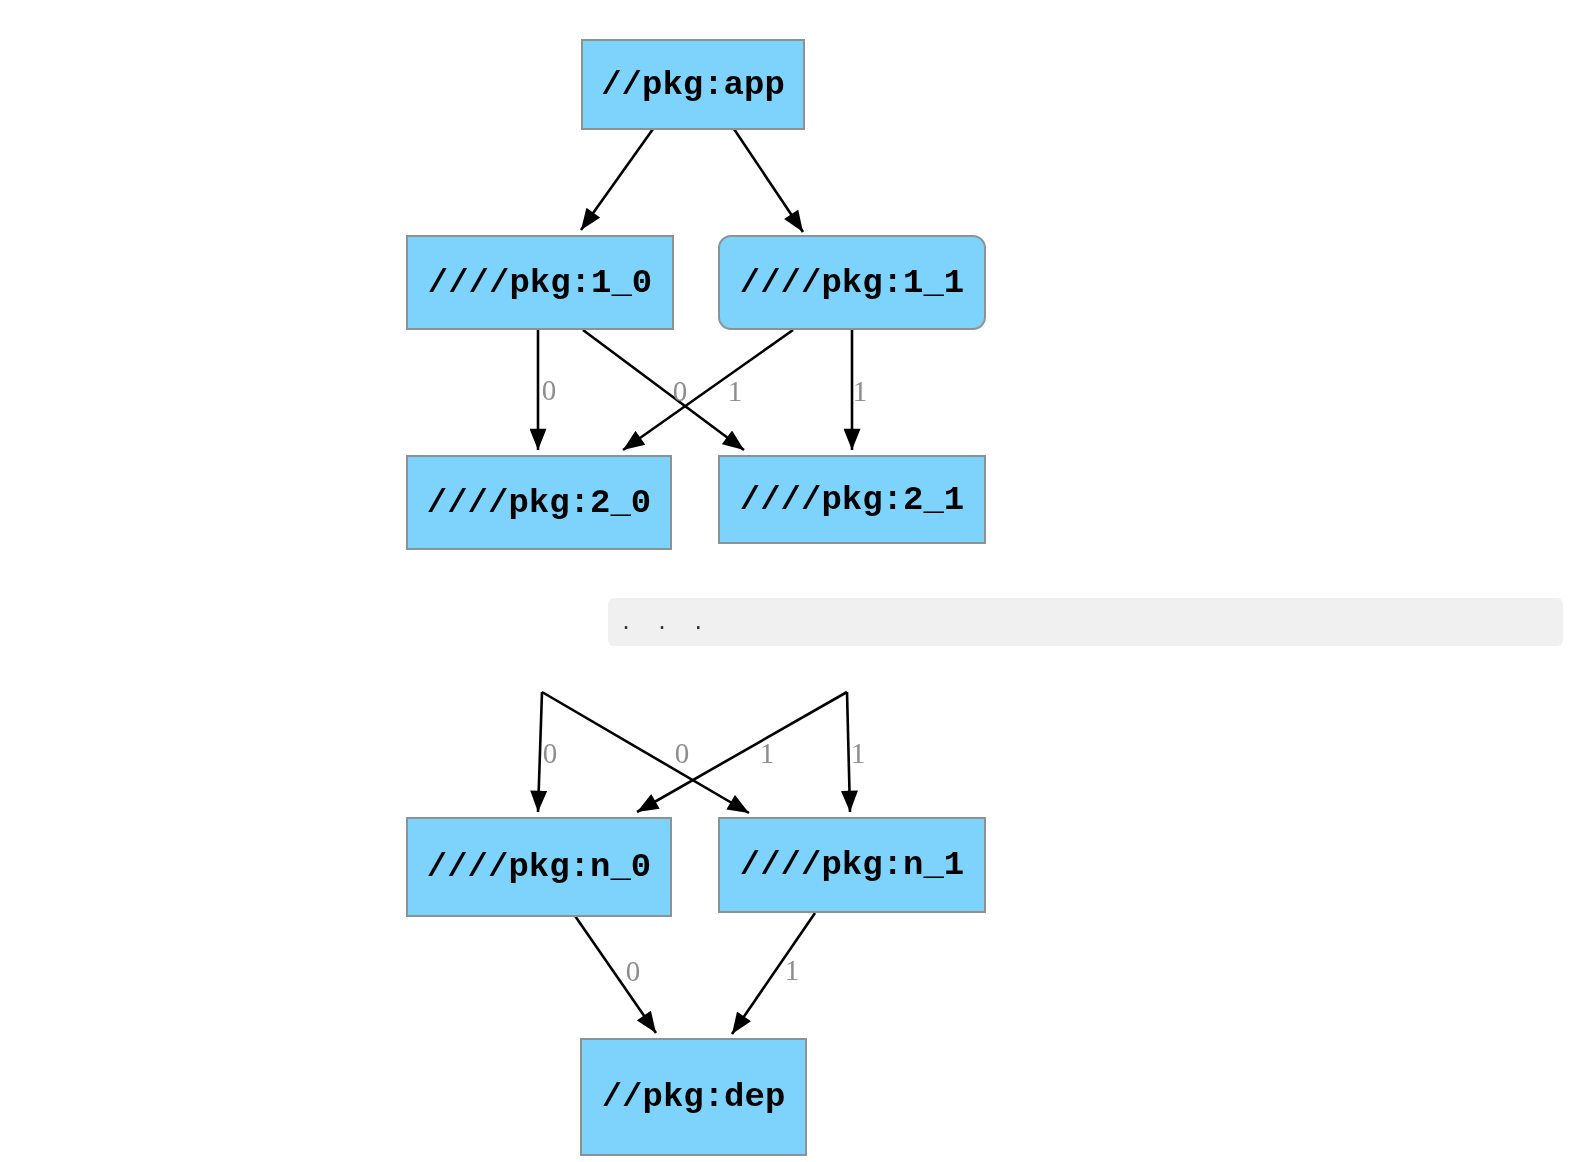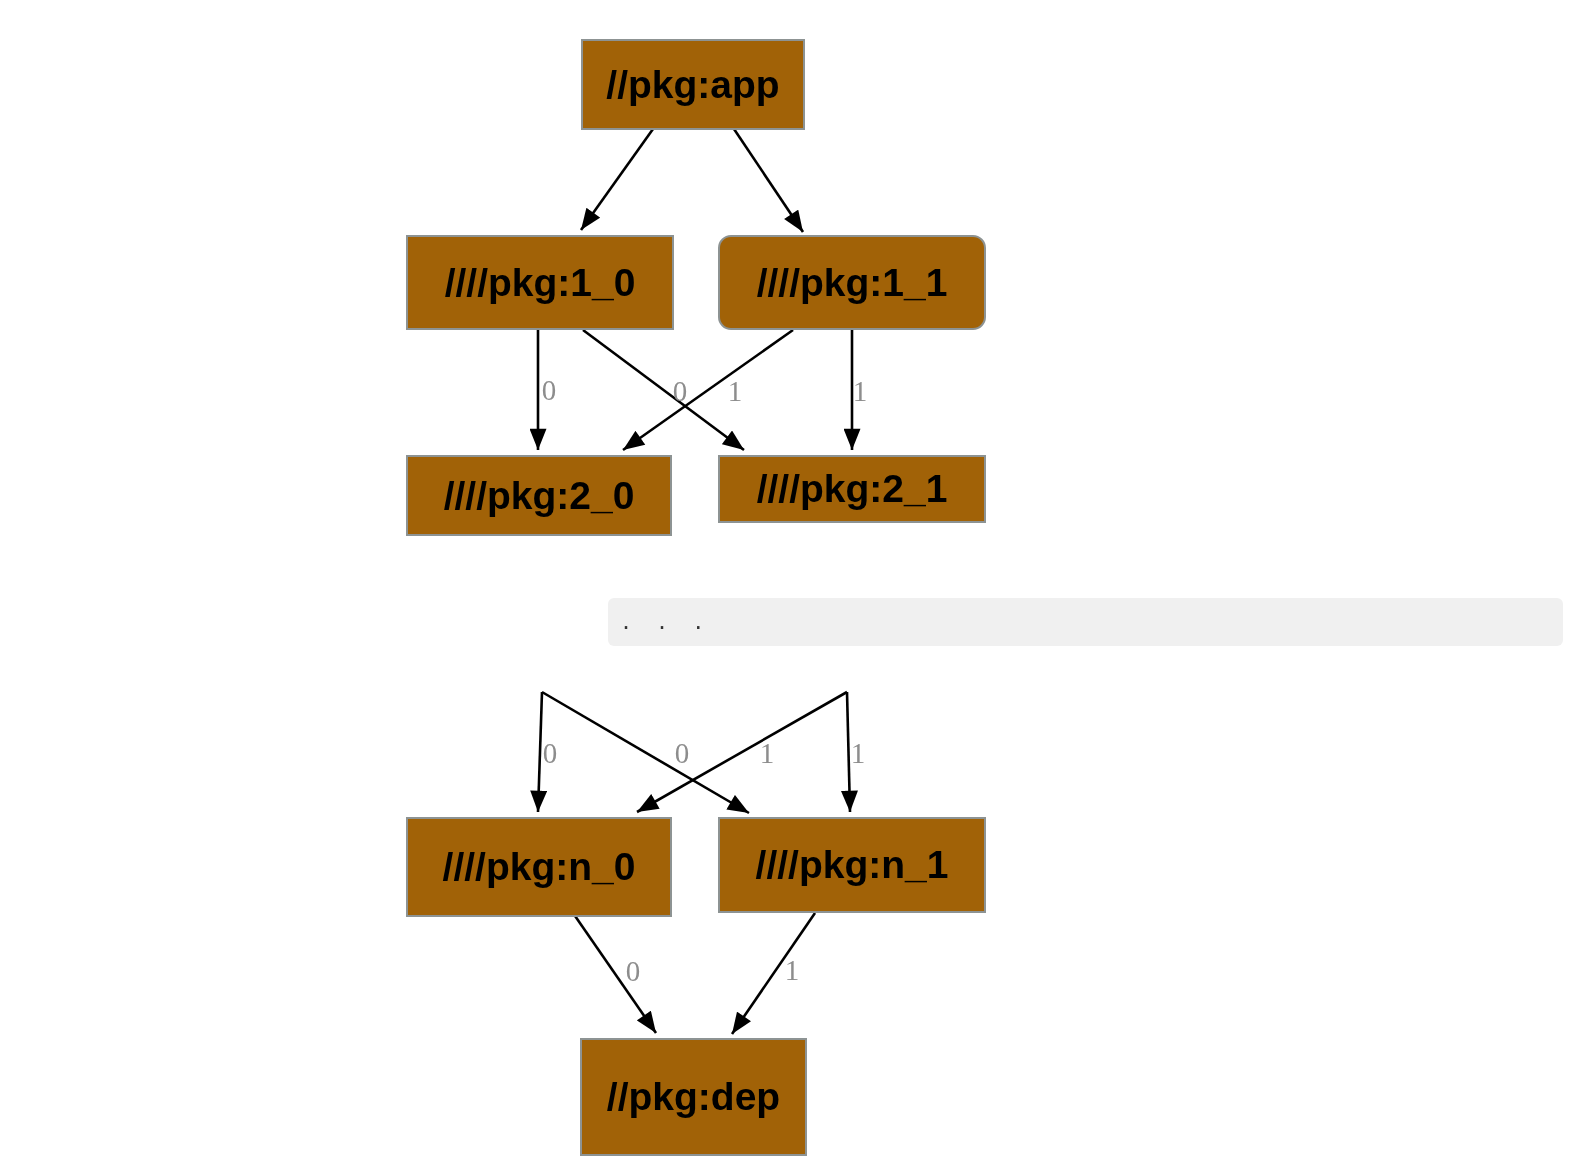--- a/index.html
+++ b/index.html
@@ -22,29 +22,29 @@
     z-index: 1;
   }
   svg.edges path {
     stroke: #000000;
     stroke-width: 2.6;
     fill: none;
   }
   .node {
     position: absolute;
     z-index: 2;
-    background: #a16207;
+    background: #7dd3fc;
     border: 2.5px solid #8d9393;
     box-sizing: border-box;
     display: flex;
     align-items: center;
     justify-content: center;
-    font-family: Liberation Sans, sans-serif;
+    font-family: Liberation Mono, monospace;
     font-weight: bold;
-    font-size: 39px;
+    font-size: 34px;
     color: #000000;
     white-space: nowrap;
   }
   .edge-label {
     position: absolute;
     z-index: 3;
     transform: translate(-50%, -50%);
     font-family: "Liberation Serif", "DejaVu Serif", serif;
     font-size: 29px;
     color: #8d8d8d;
@@ -99,22 +99,22 @@
 
     <path d="M573,913 L656,1033" marker-end="url(#arrow)"></path>
     <path d="M815,913 L732,1034" marker-end="url(#arrow)"></path>
   </svg>
 
   <div class="node" style="left:581px; top:39px;  width:224px; height:91px;">//pkg:app</div>
 
   <div class="node" style="left:406px; top:235px; width:268px; height:95px;">////pkg:1_0</div>
   <div class="node" style="left:718px; top:235px; width:268px; height:95px;border-radius:13px;">////pkg:1_1</div>
 
-  <div class="node" style="left:406px; top:455px; width:266px; height:81px;">////pkg:2_0</div>
-  <div class="node" style="left:718px; top:455px; width:268px; height:68px;">////pkg:2_1</div>
+  <div class="node" style="left:406px; top:455px; width:266px; height:95px;">////pkg:2_0</div>
+  <div class="node" style="left:718px; top:455px; width:268px; height:89px;">////pkg:2_1</div>
 
   <div class="node" style="left:406px; top:817px; width:266px; height:100px;">////pkg:n_0</div>
   <div class="node" style="left:718px; top:817px; width:268px; height:96px;text-align:right;">////pkg:n_1</div>
 
   <div class="node" style="left:580px; top:1038px; width:227px; height:118px;">//pkg:dep</div>
 
   <div class="ellipsis-bar">
     <span class="ellipsis-text">. . .</span>
   </div>
 

